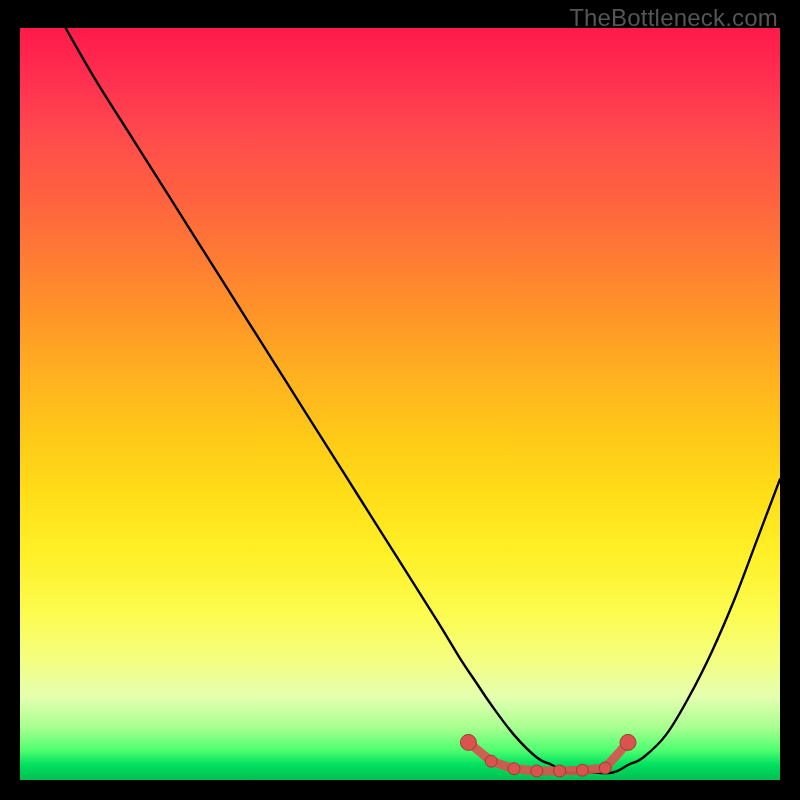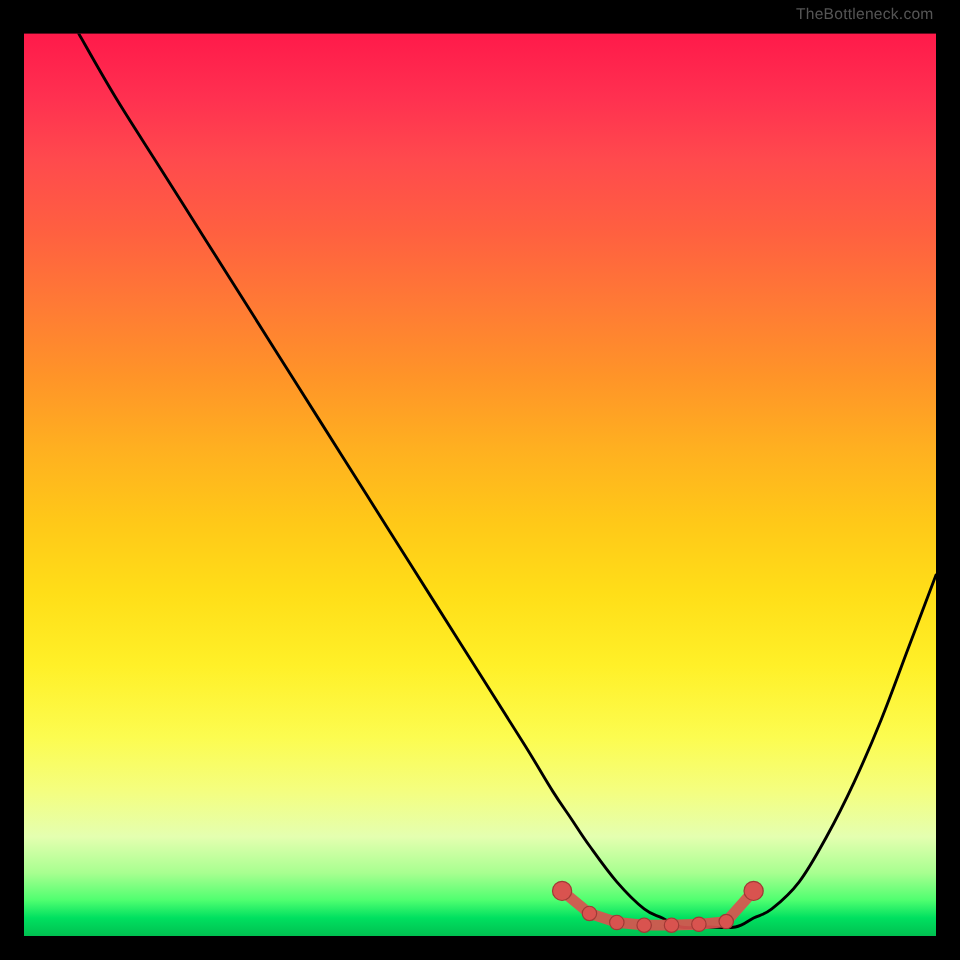--- a/index.html
+++ b/index.html
@@ -34,21 +34,21 @@
       #50ff70 96%,
       #00e060 98%,
       #00c050 100%
     );
   }
   .watermark {
     position: absolute;
     top: 4px;
     right: 22px;
     font-family: Arial, Helvetica, sans-serif;
-    font-size: 13px;
+    font-size: 24px;
     font-weight: 500;
     color: #555;
     letter-spacing: 0.2px;
   }
   .curve-svg {
     position: absolute;
     left: 0;
     top: 0;
     width: 760px;
     height: 752px;

